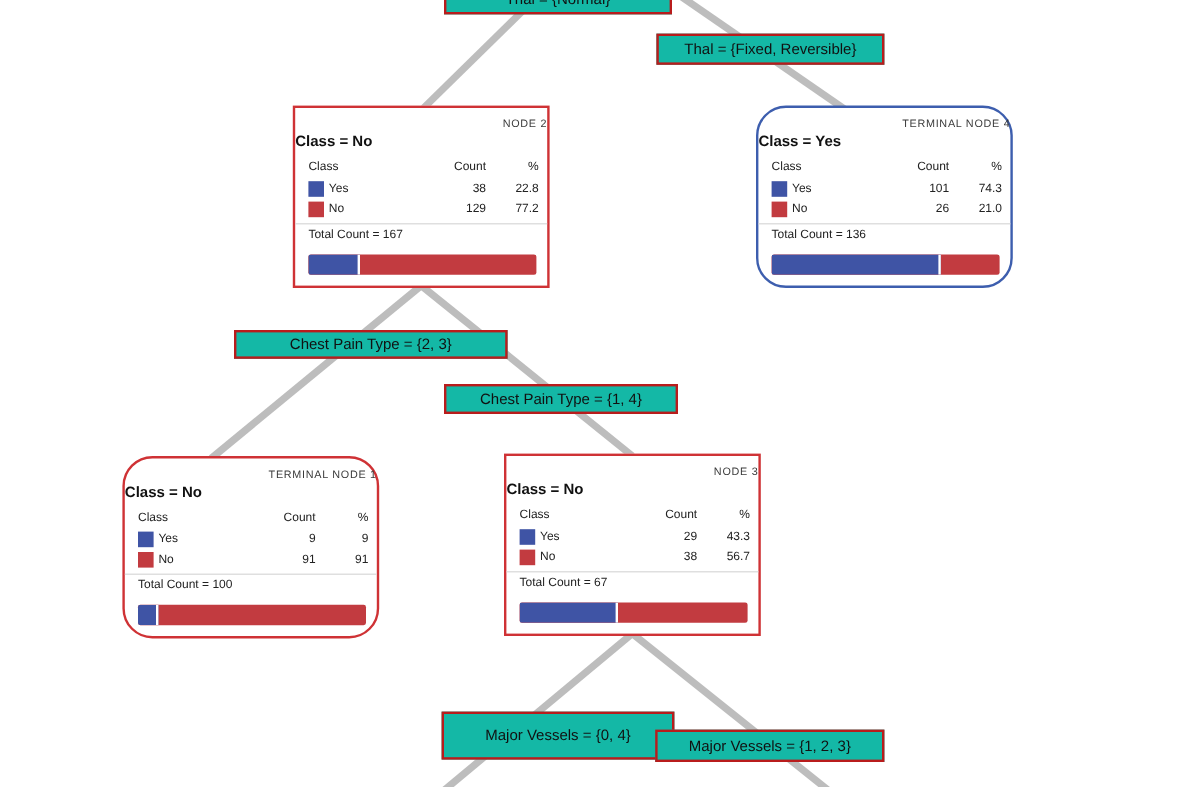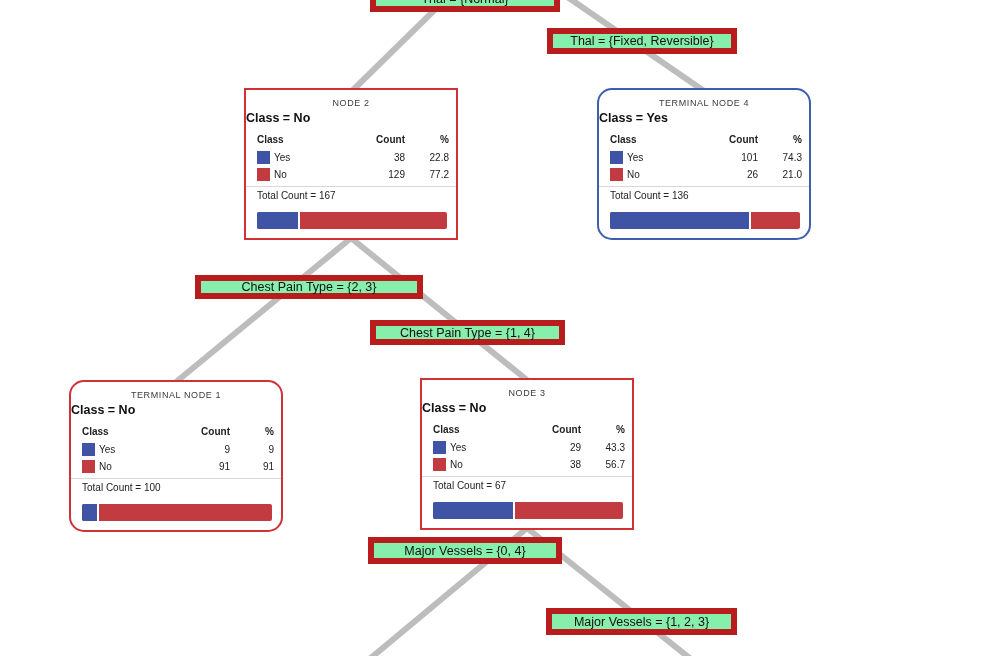--- a/index.html
+++ b/index.html
@@ -4,35 +4,35 @@
 <style>
   :root{
     --yes:#3F54A5; --no:#C23B40; --red-border:#CF3235; --blue-border:#3D5EAE; --edge:#BDBDBD;
   }
   html,body{margin:0;padding:0;background:#fff;}
   body{font-family:"Liberation Sans", sans-serif;}
   #canvas{position:relative;width:985px;height:656px;overflow:hidden;background:#fff;}
   #edges{position:absolute;left:0;top:0;z-index:1;}
   .tree-edge{stroke:var(--edge,#BDBDBD);stroke-width:6;}
   .edge-label{
-    position:absolute;z-index:2;background:#86efac;border:6px solid #b91c1c;
+    position:absolute;z-index:2;background:#14b8a6;border:2px solid #b91c1c;
     display:flex;align-items:center;justify-content:center;
     font-size:12.5px;color:#111;box-sizing:border-box;white-space:nowrap;
   }
   .node{
     position:absolute;z-index:3;width:214px;height:152px;background:#fff;
     box-sizing:border-box;border:2px solid var(--red-border);
   }
   .node.red{border-color:var(--red-border);}
   .node.blue{border-color:var(--blue-border);}
-  .node.terminal{border-radius:15px;}
-  .node-title{margin-top:8px;text-align:center;font-size:9px;letter-spacing:0.6px;color:#3a3a3a;}
+  .node.terminal{border-radius:25px;margin-left:33px;}
+  .node-title{margin-top:8px;text-align:right;font-size:9px;letter-spacing:0.6px;color:#3a3a3a;}
   .node-class{margin-top:3px;font-size:12.5px;font-weight:bold;color:#111;}
   .tbl{margin:9px 7px 0 11px;font-size:10px;color:#222;}
-  .thead{display:flex;font-weight:bold;margin-bottom:4px;}
+  .thead{display:flex;font-weight:normal;margin-bottom:4px;}
   .trow{display:flex;align-items:center;height:16px;margin-bottom:1px;}
   .c1{flex:1;display:flex;align-items:center;}
   .c2{width:56px;text-align:right;display:block;}
   .c3{width:44px;text-align:right;display:block;}
   .swatch{width:13px;height:13px;display:inline-block;margin-right:4px;flex:0 0 13px;}
   .swatch.yes{background:var(--yes);}
   .swatch.no{background:var(--no);}
   .total-sep{border-top:1px solid #D8D8D8;margin-top:4px;}
   .total{font-size:10px;margin:3px 11px 0;color:#222;}
   .bar{position:absolute;left:11px;right:9px;bottom:9px;height:17px;background:var(--no);border-radius:2px;overflow:hidden;}
@@ -49,21 +49,21 @@
     <line class="tree-edge" x1="351" y1="238" x2="176" y2="382"></line>
     <line class="tree-edge" x1="351" y1="238" x2="527" y2="380"></line>
     <line class="tree-edge" x1="527" y1="528" x2="366" y2="662"></line>
     <line class="tree-edge" x1="527" y1="528" x2="702" y2="668"></line>
   </svg>
 
   <div class="edge-label" style="left:370px;top:-15px;width:190px;height:27px">Thal = {Normal}</div>
   <div class="edge-label" style="left:547px;top:28px;width:190px;height:26px">Thal = {Fixed, Reversible}</div>
   <div class="edge-label" style="left:195px;top:275px;width:228px;height:24px">Chest Pain Type = {2, 3}</div>
   <div class="edge-label" style="left:370px;top:320px;width:195px;height:25px">Chest Pain Type = {1, 4}</div>
-  <div class="edge-label" style="left:368px;top:537px;width:194px;height:27px">Major Vessels = {0, 4}</div>
+  <div class="edge-label" style="left:368px;top:593px;width:194px;height:40px">Major Vessels = {0, 4}</div>
   <div class="edge-label" style="left:546px;top:608px;width:191px;height:27px">Major Vessels = {1, 2, 3}</div>
 
   <div class="node red" style="left:244px;top:88px">
     <div class="node-title">NODE 2</div>
     <div class="node-class">Class = No</div>
     <div class="tbl">
       <div class="thead">
         <span class="c1">Class</span>
         <span class="c2">Count</span>
         <span class="c3">%</span>

